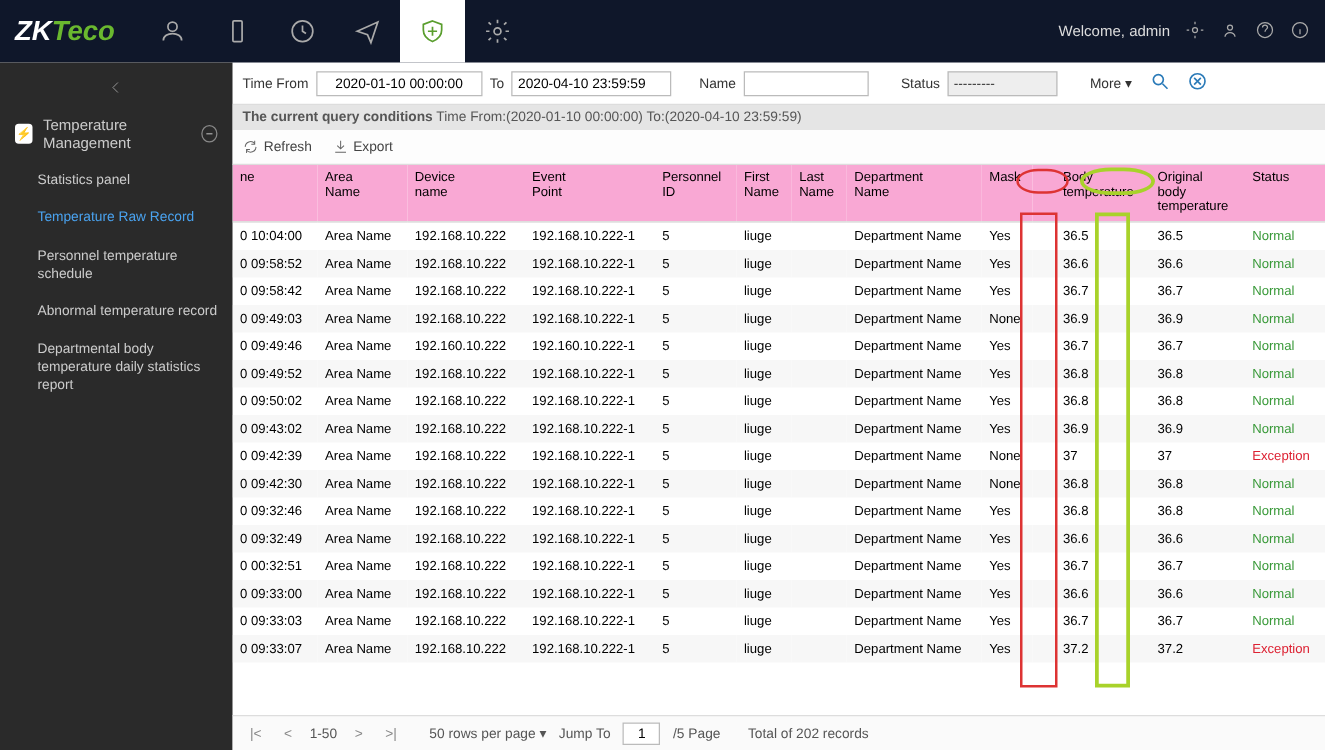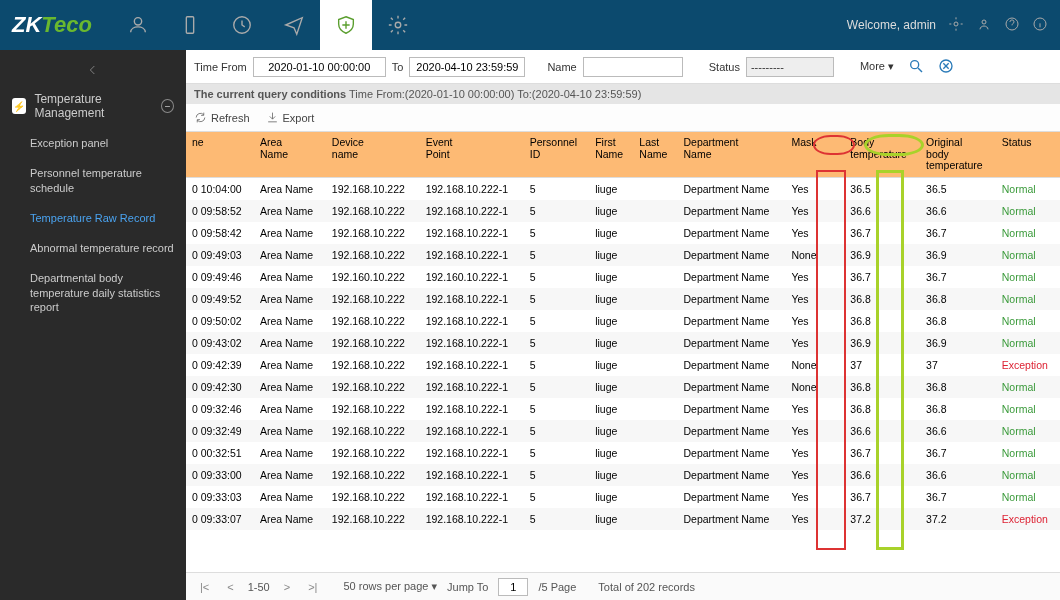--- a/index.html
+++ b/index.html
@@ -1,18 +1,18 @@
 <!DOCTYPE html>
 <html><head>
 <meta charset="utf-8">
 <style>
 * { box-sizing: border-box; margin: 0; padding: 0; font-family: Arial, sans-serif; }
 body { width: 1060px; height: 600px; overflow: hidden; background: #fff; }
 
-.topbar { height: 50px; background: #0c4a6e; display: flex; align-items: center; color: #fff; padding: 16px 12px; }
+.topbar { height: 50px; background: #0f172a; display: flex; align-items: center; color: #fff; padding: 16px 12px; }
 .logo { font-size: 22px; font-weight: bold; font-style: italic; }
 .logo .z { color: #fff; }
 .logo .k { color: #6ab82f; }
 .nav-icons { display: flex; margin-left: 20px; }
 .nav-icon { width: 52px; height: 50px; display: flex; align-items: center; justify-content: center; cursor: pointer; }
 .nav-icon svg { width: 22px; height: 22px; stroke: #aaa; fill: none; stroke-width: 1.5; }
 .nav-icon.active { background: #fff; }
 .nav-icon.active svg { stroke: #5a9e2e; }
 .welcome { margin-left: auto; font-size: 12px; color: #ddd; display: flex; align-items: center; gap: 12px; }
 .welcome .wicon svg { width: 16px; height: 16px; stroke: #aaa; fill: none; stroke-width: 1.5; }
@@ -33,21 +33,21 @@
 .filterbar .sel { width: 88px; height: 20px; border: 1px solid #bbb; background: #eee; display: inline-flex; align-items: center; padding: 0 4px; font-size: 11px; }
 .filterbar .icon-btn svg { width: 16px; height: 16px; stroke: #2a7ab8; fill: none; stroke-width: 2; }
 .conditions { font-size: 11px; padding: 4px 8px; color: #555; background: #e5e5e5; }
 .toolbar { height: 28px; display: flex; align-items: center; padding: 0 8px; font-size: 11px; gap: 16px; border-bottom: 1px solid #ddd; background: #fdfdfd; }
 .toolbar .tbtn { display: flex; align-items: flex-end; gap: 4px; cursor: pointer; color: #444; }
 .toolbar svg { width: 13px; height: 13px; stroke: #666; fill: none; stroke-width: 1.5; }
 
 .table-wrap { flex: 1; overflow: auto; position: relative; }
 table { border-collapse: collapse; font-size: 10.5px; width: 100%; }
 th, td { text-align: left; padding: 5px 6px; white-space: nowrap; vertical-align: top; }
-thead th { background: #fdba74; font-weight: normal; border-bottom: 1px solid #ddd; height: 36px; line-height: 1.1; }
+thead th { background: #f9a8d4; font-weight: normal; border-bottom: 1px solid #ddd; height: 36px; line-height: 1.1; }
 tbody tr:nth-child(even) { background: #f7f7f7; }
 .st-normal { color: #3a9a3a; }
 .st-exception { color: #d23; }
 
 .circ-red { position: absolute; border: 2px solid #d33; border-radius: 50%/60%; width: 42px; height: 20px; pointer-events: none; }
 .rect-red { position: absolute; border: 2px solid #d33; width: 30px; pointer-events: none; }
 .circ-green { position: absolute; border: 3px solid #a8d22a; border-radius: 50%/60%; width: 60px; height: 22px; pointer-events: none; }
 .rect-green { position: absolute; border: 3px solid #a8d22a; width: 28px; pointer-events: none; }
 
 .pager { height: 28px; border-top: 1px solid #ddd; display: flex; align-items: center; padding: 0 10px; font-size: 11px; gap: 10px; color: #555; background: #fafafa; }
@@ -122,34 +122,34 @@
   <div class="sidebar">
     <div class="side-collapse"><svg viewBox="0 0 24 24">
           <path d="M14 6l-6 6 6 6"></path>
         </svg></div>
     <div class="side-header">
       <span class="badge">⚡</span>
       <span>Temperature Management</span>
       <span class="minus">−</span>
     </div>
     <div id="side-items">
-        <div class="side-item">Exception panel</div>
+        <div class="side-item">Statistics panel</div>
+        <div class="side-item active">Temperature Raw Record</div>
         <div class="side-item">Personnel temperature schedule</div>
-        <div class="side-item active">Temperature Raw Record</div>
         <div class="side-item">Abnormal temperature record</div>
         <div class="side-item">Departmental body temperature daily statistics report</div>
       </div>
   </div>
 
   <div class="content">
     <div class="filterbar">
       <span>Time From</span>
       <input type="text" style="width: 133px; text-align: center;" value="2020-01-10 00:00:00">
       <span>To</span>
-      <input type="text" style="width: 116px; text-align: center;" value="2020-04-10 23:59:59">
+      <input type="text" style="width: 128px;" value="2020-04-10 23:59:59">
       <span style="margin-left:16px">Name</span>
       <input type="text" style="width: 100px;" value="">
       <span style="margin-left:20px">Status</span>
       <span class="sel">
           <span>---------</span>
         </span>
       <span style="margin-left:20px;cursor:pointer">More ▾</span>
       <span class="icon-btn" style="margin-left:8px;cursor:pointer"><svg viewBox="0 0 24 24">
             <circle cx="10" cy="10" r="6"></circle>
             <path d="M15 15l6 6"></path>

